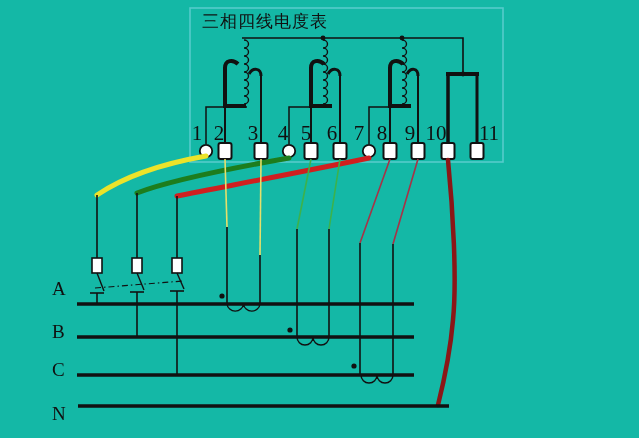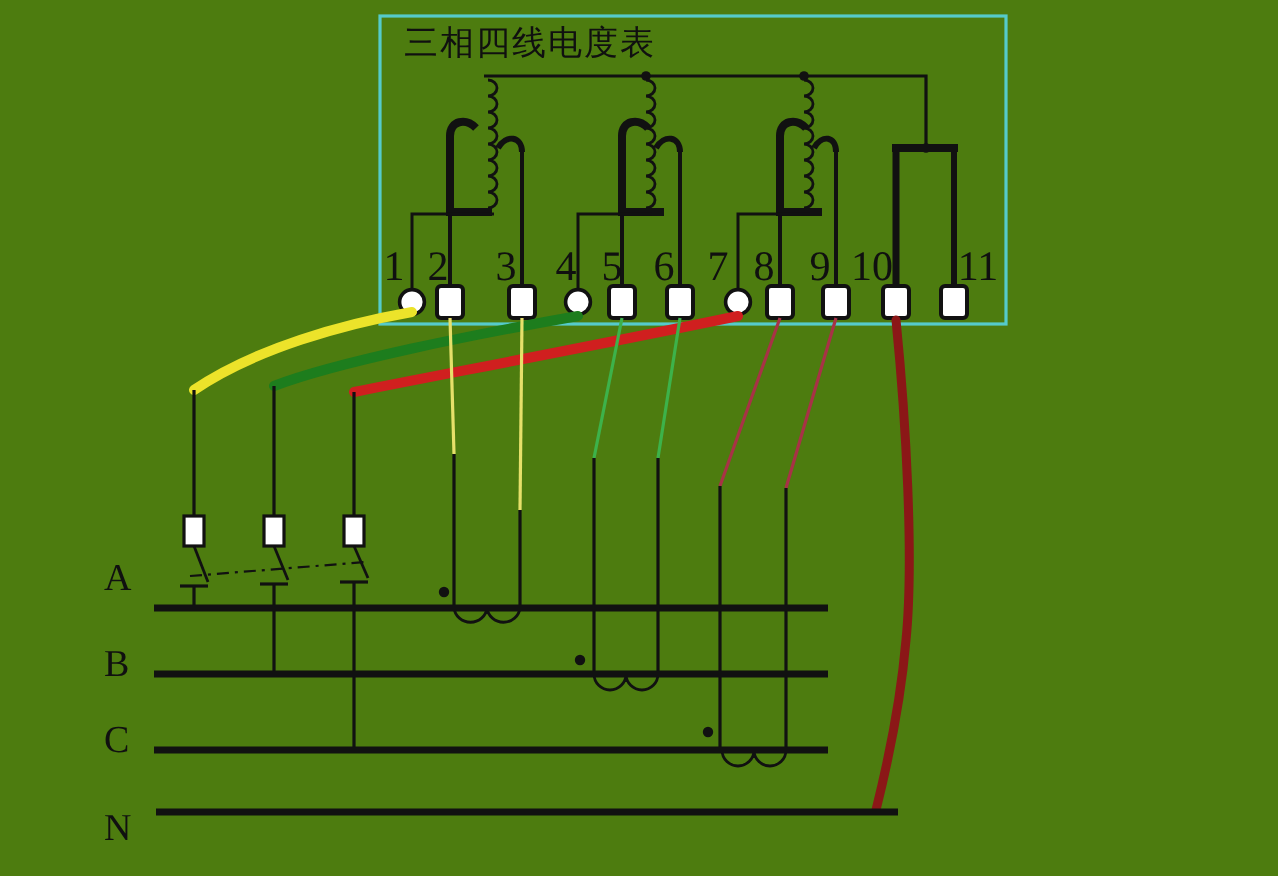--- a/index.html
+++ b/index.html
@@ -1,18 +1,18 @@
 <!DOCTYPE html>
 <html><head>
 <meta charset="utf-8">
 <style>
   html,body{margin:0;padding:0;background:#ffffff;}
   .stage{
     position:relative;width:639px;height:438px;
-    background:#4d7c0f;overflow:hidden;
+    background:#14b8a6;overflow:hidden;
     font-family:"Liberation Serif","DejaVu Serif",serif;
   }
   svg{position:absolute;left:0;top:0;}
   text{font-family:"Liberation Serif","DejaVu Serif",serif;fill:#101010;}
   .t-num{font-size:21px;}
   .bus-lbl{font-size:19px;}
   .title{font-size:17px;letter-spacing:1px;}
 </style>
 </head>
 <body>

